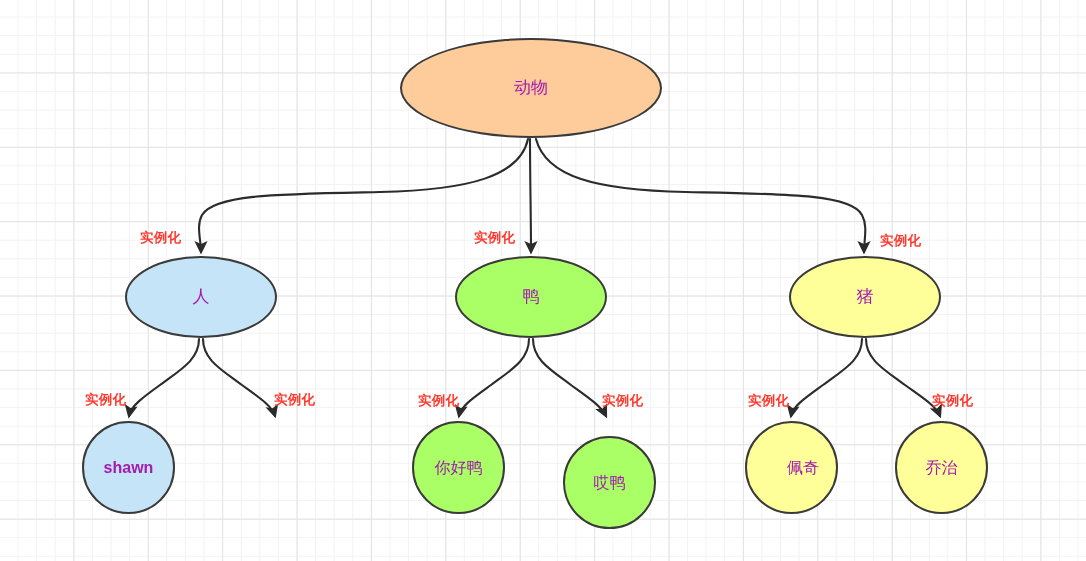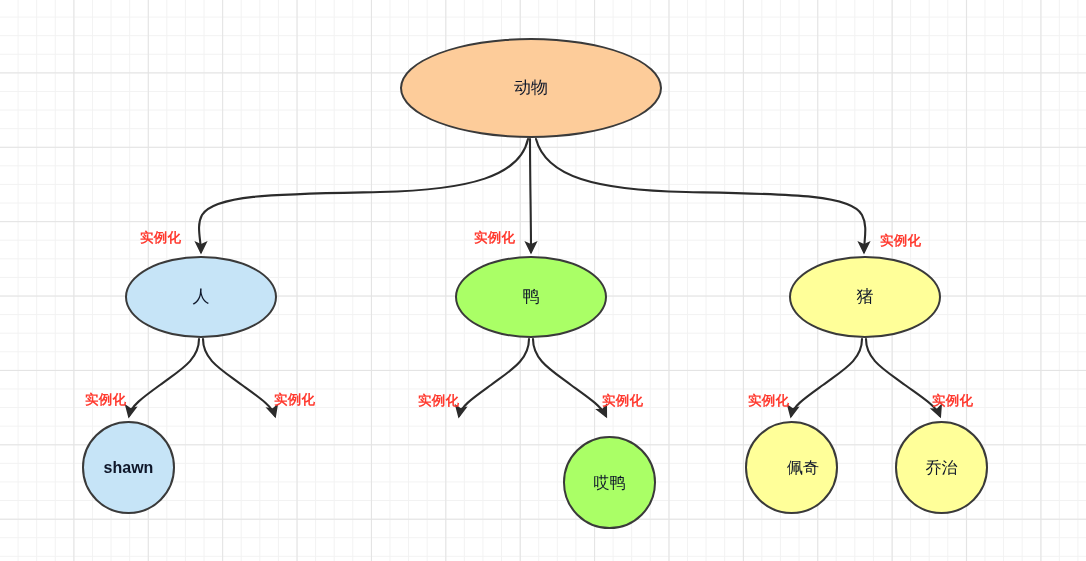--- a/index.html
+++ b/index.html
@@ -37,21 +37,21 @@
     pointer-events: none;
   }
   .node {
     position: absolute;
     box-sizing: border-box;
     display: flex;
     align-items: center;
     justify-content: center;
     border: 2px solid #3a3a3a;
     border-radius: 50%;
-    color: #0f172a;
+    color: #a21caf;
     text-align: center;
     line-height: 1.1;
     user-select: none;
   }
   .node-label {
     display: block;
   }
   .n-root {
     font-size: 17px;
   }
@@ -122,20 +122,23 @@
 
   <div class="node n-mid" style="left:789px; top:256px; width:152px; height:82px; background:#ffff99;">
     <span class="node-label">猪</span>
   </div>
 
   <div class="node n-leaf bold" style="left:82px; top:421px; width:93px; height:93px; background:#c6e4f7;">
     <span class="node-label">shawn</span>
   </div>
 
 
+  <div class="node n-leaf" style="left:412px; top:421px; width:93px; height:93px; background:#aaff66;">
+    <span class="node-label">你好鸭</span>
+  </div>
 
   <div class="node n-leaf" style="left:563px; top:436px; width:93px; height:93px; background:#aaff66;">
     <span class="node-label">哎鸭</span>
   </div>
 
   <div class="node n-leaf" style="left:745px; top:421px; width:93px; height:93px; background:#ffff99;padding-left:23px;">
     <span class="node-label">佩奇</span>
   </div>
 
   <div class="node n-leaf" style="left:895px; top:421px; width:93px; height:93px; background:#ffff99;">

